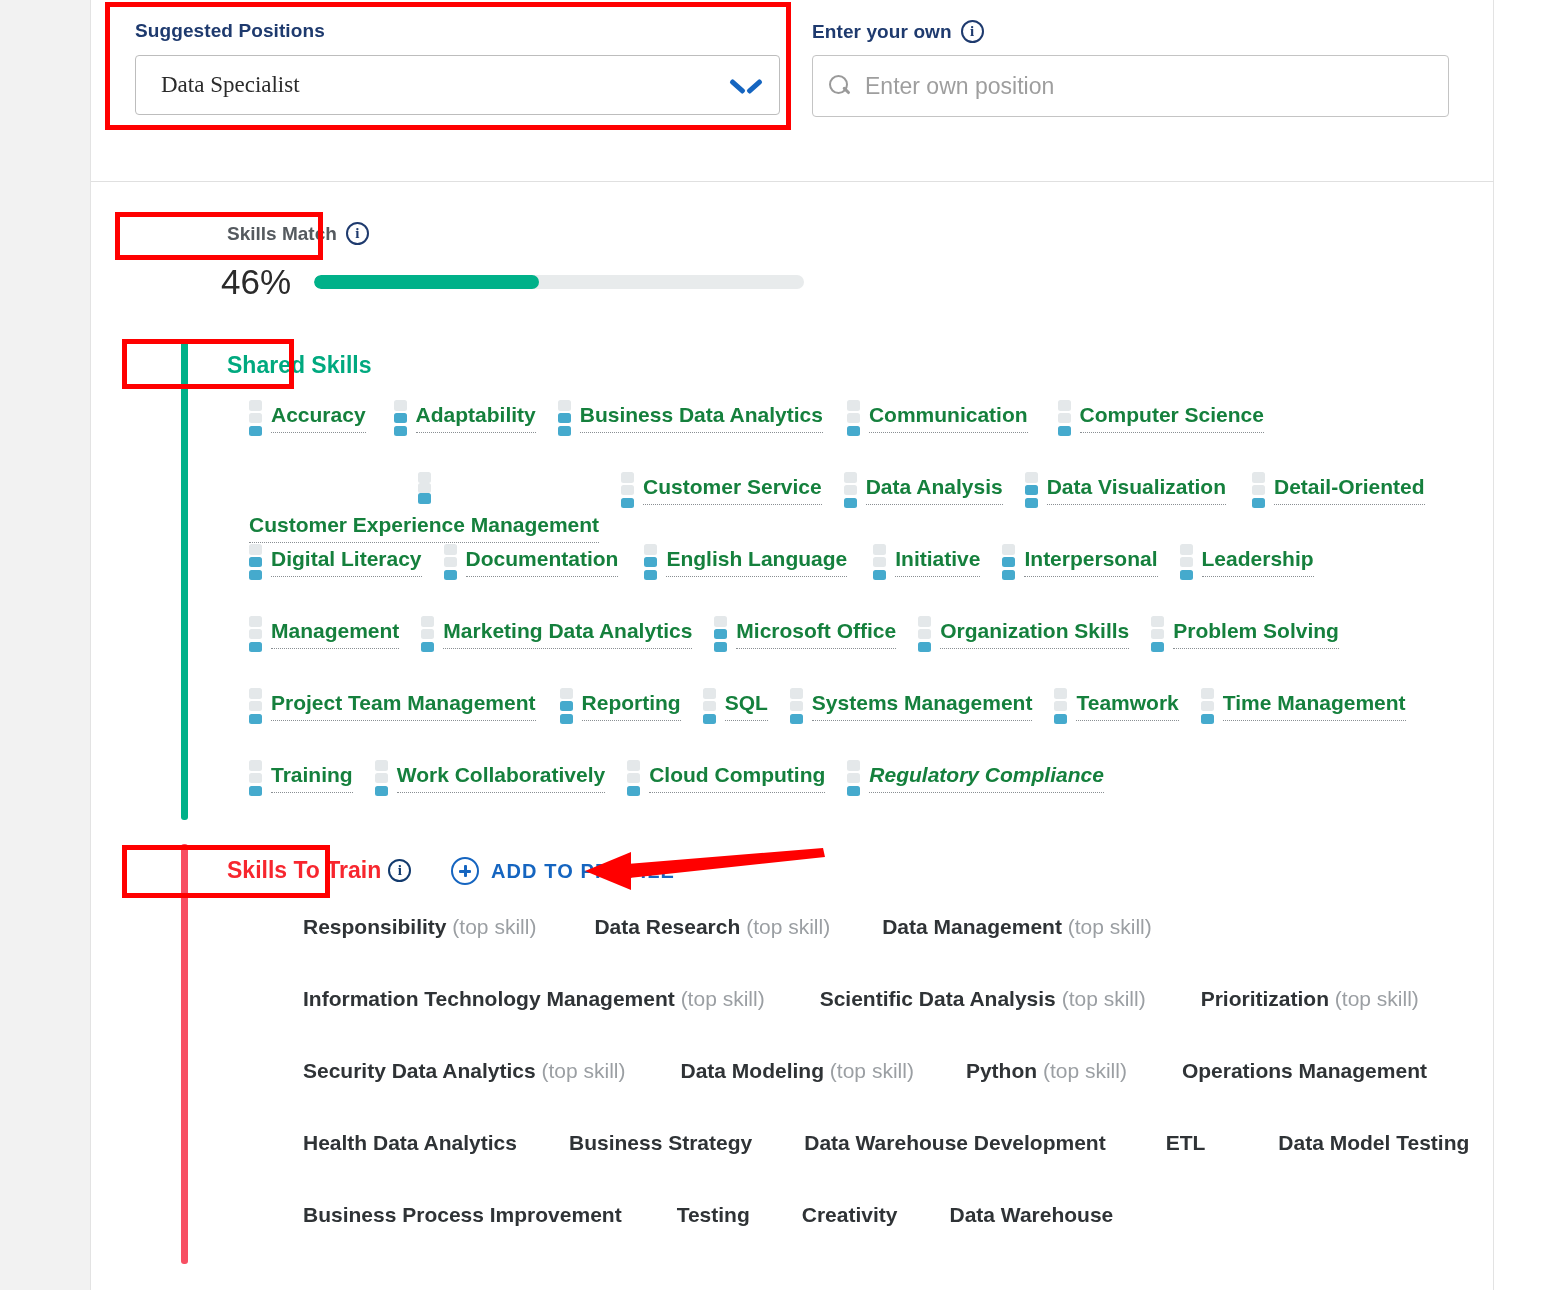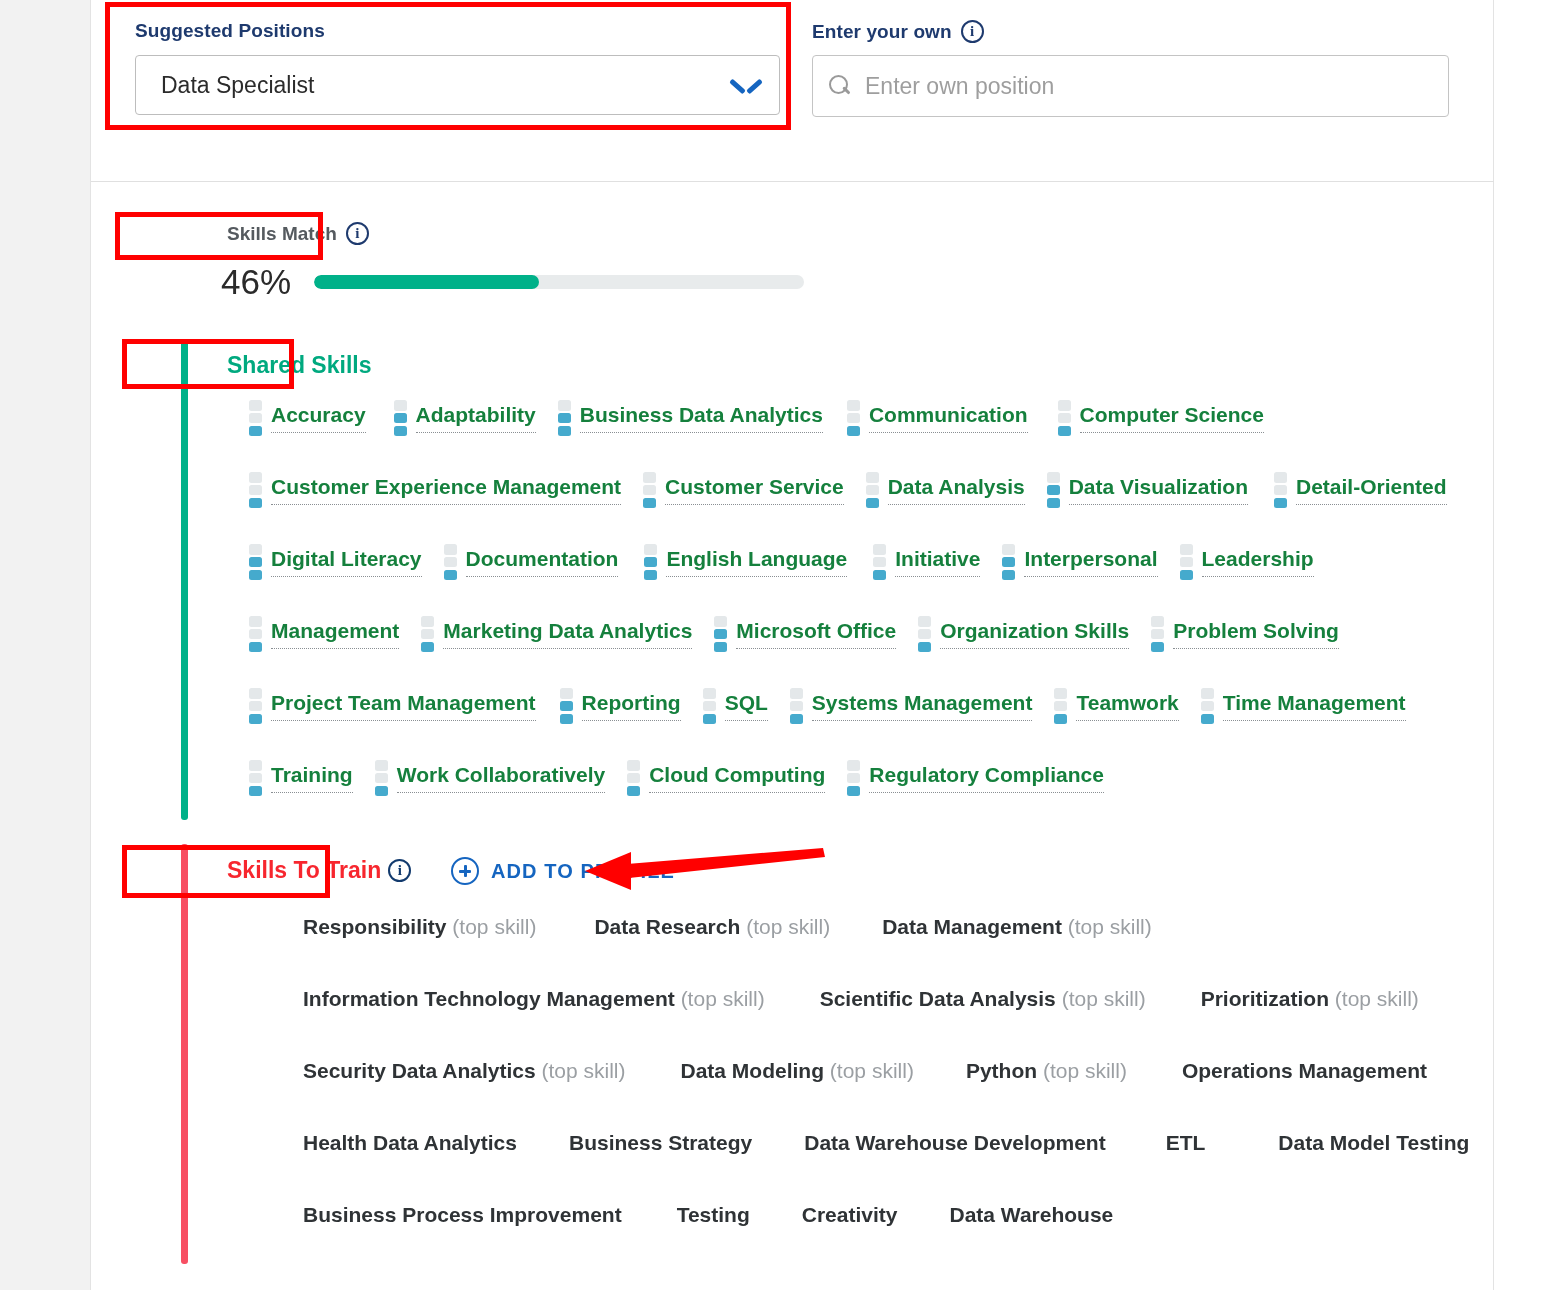--- a/index.html
+++ b/index.html
@@ -168,21 +168,21 @@
 
 <div class="page">
   <div class="card">
 
     <div class="position-row">
 
       <div class="field-block" style="left:44px; top:20px;">
         <div class="field-label">
           <span>Suggested Positions</span>
         </div>
-        <div class="select-box" style="margin-top:13px;">
+        <div class="select-box" style="margin-top:13px;font-family:Liberation Serif, serif;">
           <span class="val">Data Specialist</span>
           <span class="chev"></span>
         </div>
       </div>
 
       <div class="field-block" style="left:721px; top:20px;">
         <div class="field-label">
           <span>Enter your own</span>
           <span class="info-icon">i</span>
         </div>
@@ -245,21 +245,21 @@
           <div class="skill" style="margin-left: 30px;">
             <div class="gauge">
               <div class="seg"></div>
               <div class="seg"></div>
               <div class="seg on"></div>
             </div>
             <div class="skill-name">Computer Science</div>
           </div>
         </div>
         <div class="srow">
-          <div class="skill" style="margin-left: 22px;">
+          <div class="skill" style="margin-left: 22px; flex-direction: column;">
             <div class="gauge">
               <div class="seg"></div>
               <div class="seg"></div>
               <div class="seg on"></div>
             </div>
             <div class="skill-name">Customer Experience Management</div>
           </div>
           <div class="skill" style="margin-left: 22px;">
             <div class="gauge">
               <div class="seg"></div>
@@ -453,21 +453,21 @@
             <div class="skill-name">Work Collaboratively</div>
           </div>
           <div class="skill" style="margin-left: 22px;">
             <div class="gauge">
               <div class="seg"></div>
               <div class="seg"></div>
               <div class="seg on"></div>
             </div>
             <div class="skill-name">Cloud Computing</div>
           </div>
-          <div class="skill" style="margin-left: 22px;">
+          <div class="skill" style="margin-left: 22px; font-style: italic;">
             <div class="gauge">
               <div class="seg"></div>
               <div class="seg"></div>
               <div class="seg on"></div>
             </div>
             <div class="skill-name">Regulatory Compliance</div>
           </div>
         </div>
       </div>
 

